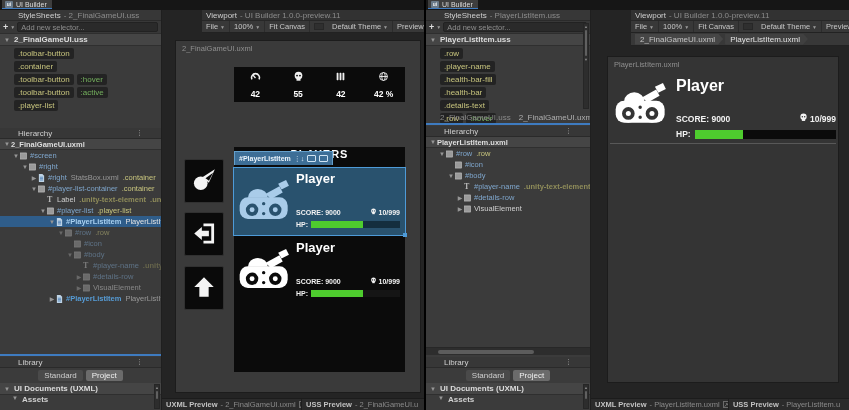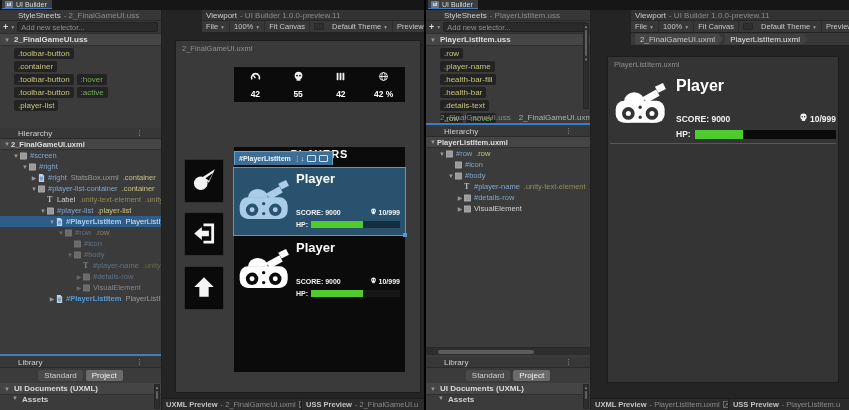--- a/index.html
+++ b/index.html
@@ -29,21 +29,21 @@
   .chip{background:#232323;border-radius:2px;padding:0 4px;height:11px;line-height:11px;color:#C8C57E;white-space:nowrap;}
   .chip.ps{color:#74B05E;}
   .grow{height:11px;display:flex;align-items:center;gap:8px;padding-left:14px;white-space:nowrap;color:#8A8A8A;}
   .grow .g2{color:#AFAFAF;}
   .hrow{height:11px;display:flex;align-items:center;white-space:nowrap;overflow:hidden;font-size:7.5px;}
   .hrow span{flex:none;}
   .hrow .pt{margin-right:4px;}
   .hrow.root{background:#454545;border-bottom:1px solid #2F2F2F;}
   .pt-root{color:#DEDEDE;font-weight:bold;}
   .pt-id{color:#7FA6CC;} .pt-idb{color:#569CD6;font-weight:bold;}
-  .pt-cls{color:#C8C57E;} .pt-ucls{color:#8F8C5A;}
+  .pt-cls{color:#C8C57E;} .pt-ucls{color:#8F8C5A;font-weight:bold;}
   .pt-sub{color:#989898;} .pt-el{color:#CFCFCF;}
   .hrow.dim{opacity:.5;}
   .hrow.selrow{background:#2F5D8A;}
   .selrow .pt-id{color:#A8D0F0;font-weight:bold;}
   .selrow .pt-sub{color:#E2E2E2;}
   .hicon{display:inline-flex;width:10px;height:8px;align-items:center;flex:none;}
   .hicon svg{width:7px;height:8px;}
   .ticon{width:10px;color:#B8B8B8;font-family:"Liberation Serif",serif;font-weight:bold;font-size:8px;flex:none;}
   .focusline{position:absolute;left:0;right:0;height:2px;background:#3E7BC0;}
   .ltabs{display:flex;justify-content:center;gap:3px;align-items:center;height:14px;background:#3B3B3B;}

